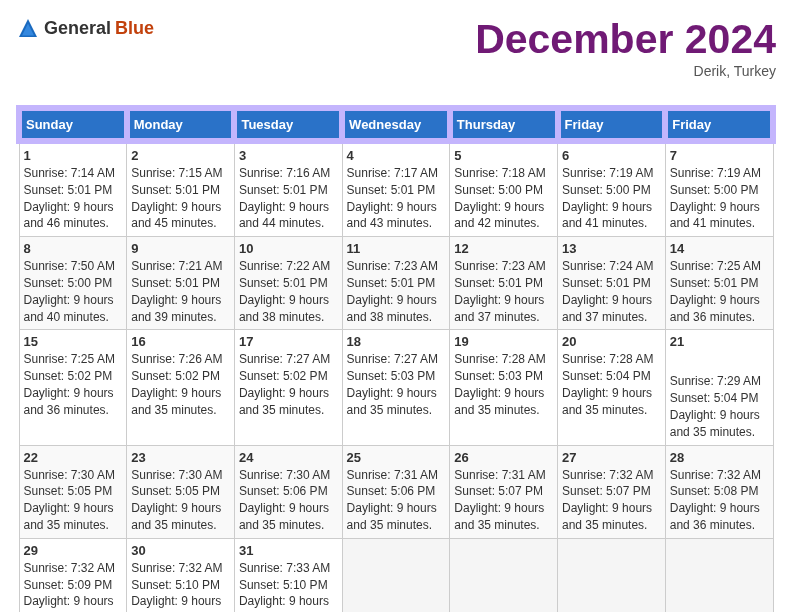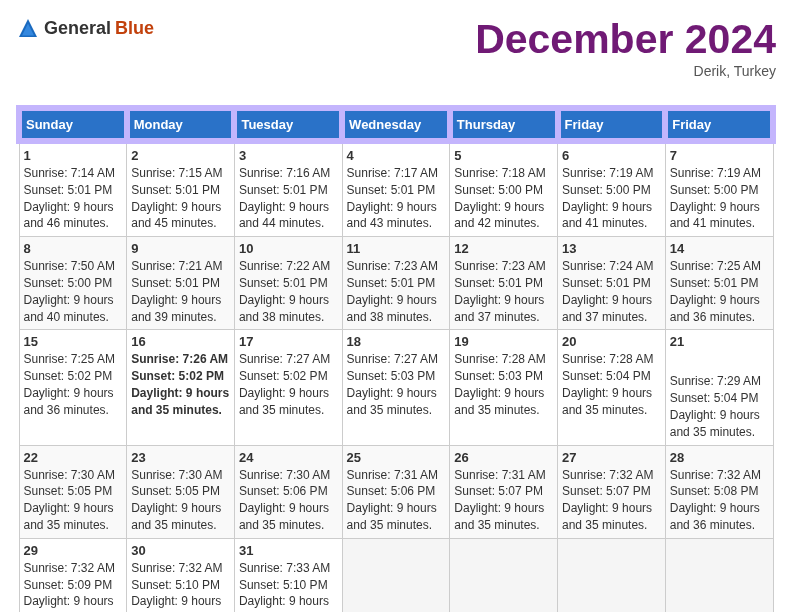--- a/index.html
+++ b/index.html
@@ -214,21 +214,21 @@
       <tr>
         <td>
           <span class="day-num">15</span>
           <div class="day-info" style="white-space: pre-line;">Sunrise: 7:25 AM
 Sunset: 5:02 PM
 Daylight: 9 hours
 and 36 minutes.</div>
         </td>
         <td>
           <span class="day-num">16</span>
-          <div class="day-info" style="white-space: pre-line; font-weight: bold;">Sunrise: 7:26 AM
+          <div class="day-info" style="white-space: pre-line;">Sunrise: 7:26 AM
 Sunset: 5:02 PM
 Daylight: 9 hours
 and 35 minutes.</div>
         </td>
         <td>
           <span class="day-num">17</span>
           <div class="day-info" style="white-space: pre-line;">Sunrise: 7:27 AM
 Sunset: 5:02 PM
 Daylight: 9 hours
 and 35 minutes.</div>

